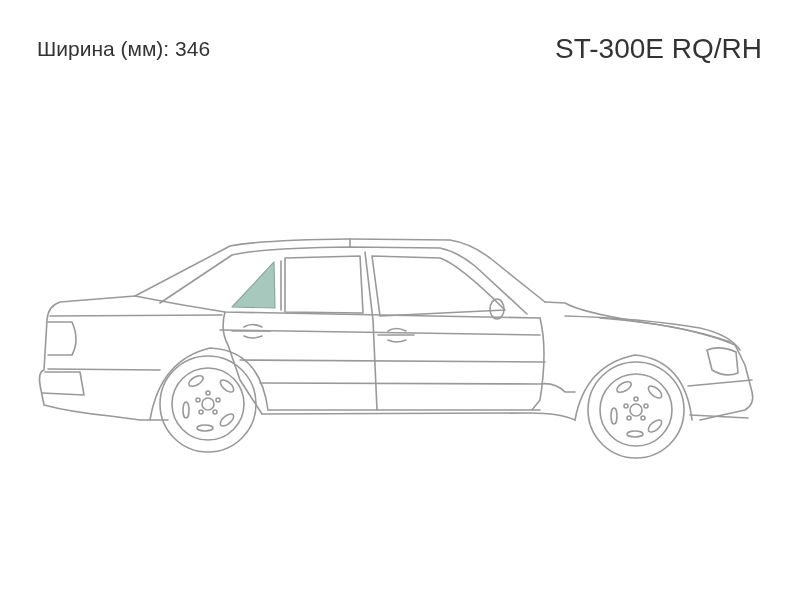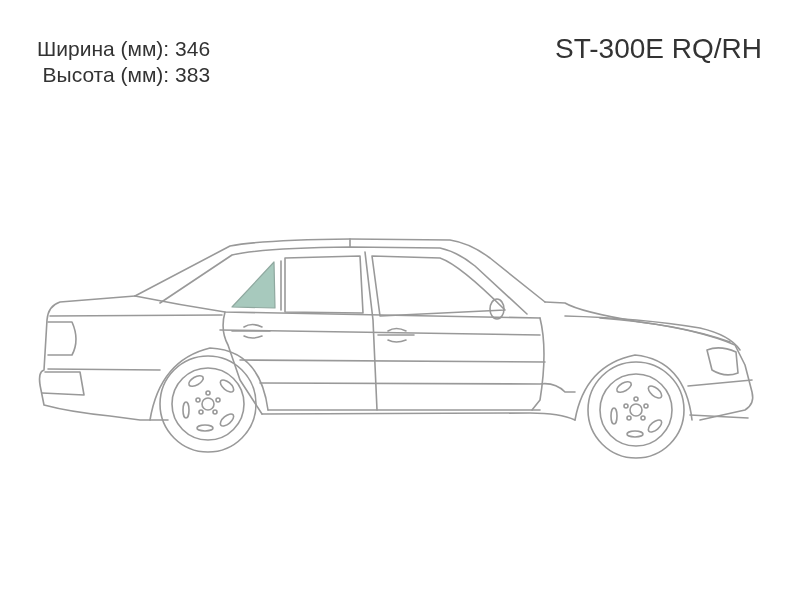--- a/index.html
+++ b/index.html
@@ -1,31 +1,30 @@
 <!DOCTYPE html>
 <html><head>
 <meta charset="utf-8">
 <style>
   html, body { margin: 0; padding: 0; }
   body {
     width: 800px; height: 600px; background: #ffffff; position: relative; overflow: hidden;
     font-family: "Liberation Sans", sans-serif; color: #333333;
   }
-  .dims { position: absolute; left: 37px; top: 36px; font-size: 21px; line-height: 26px; text-align: right; }
+  .dims { position: absolute; left: 37px; top: 36px; font-size: 21px; line-height: 26px; }
   .code { position: absolute; right: 38px; top: 36px; font-size: 28px; line-height: 26px; }
   .car { position: absolute; left: 0; top: 0; }
   .car path, .car ellipse, .car circle, .car line, .car polyline { fill: none; stroke: #999999; stroke-width: 1.6; stroke-linejoin: round; stroke-linecap: round; }
   .car .glass { fill: #a7c9bd; stroke: #8fa89f; stroke-width: 1.2; }
 </style>
 </head>
 <body>
 
 <div class="dims">
   <div>Ширина (мм): 346</div>
-  <div>Высота (мм): 383</div>
 </div>
 <div class="code">ST-300E RQ/RH</div>
 
 <svg class="car" width="800" height="600" viewBox="0 0 800 600">
 
   <path d="M135 296 L230 246 Q260 240 350 239 L450 240 Q470 243 490 258 L545 302"></path>
   <path d="M160 303 L232 255 Q262 248 350 247 L440 248 Q458 252 475 266 L527 314"></path>
   <line x1="350" y1="239" x2="350" y2="247"></line>
 
   <path d="M135 296 L60 302 Q48 306 47 320 L44 370 Q38 372 40 385 L44 405 Q70 412 110 416 L140 420 L168 420"></path>

